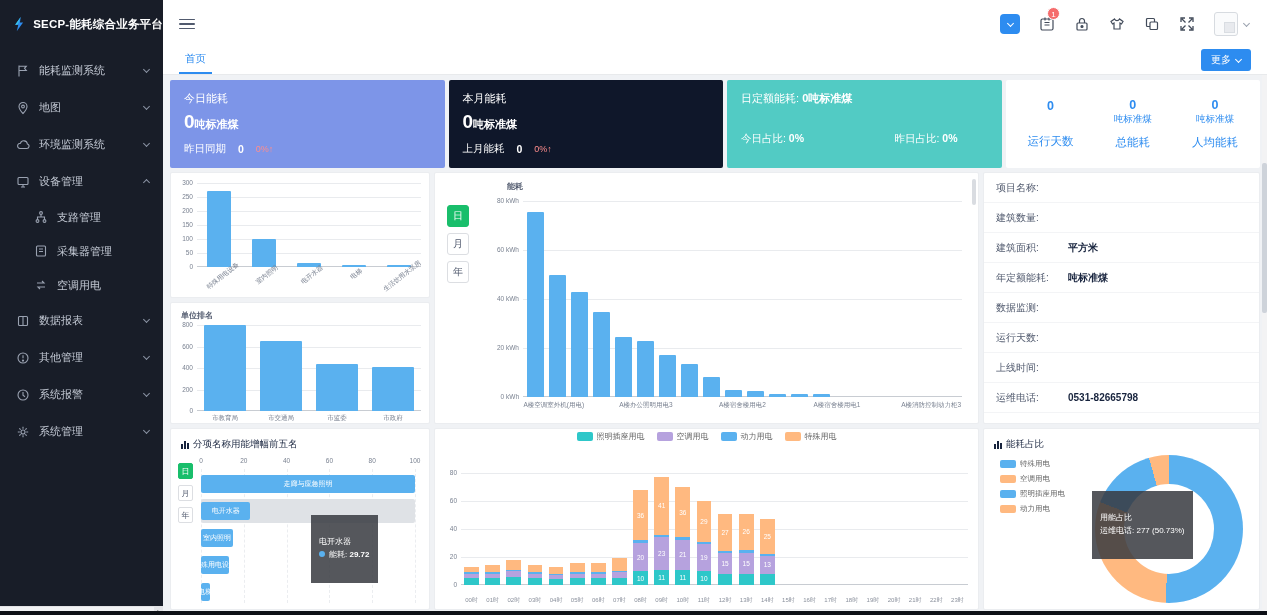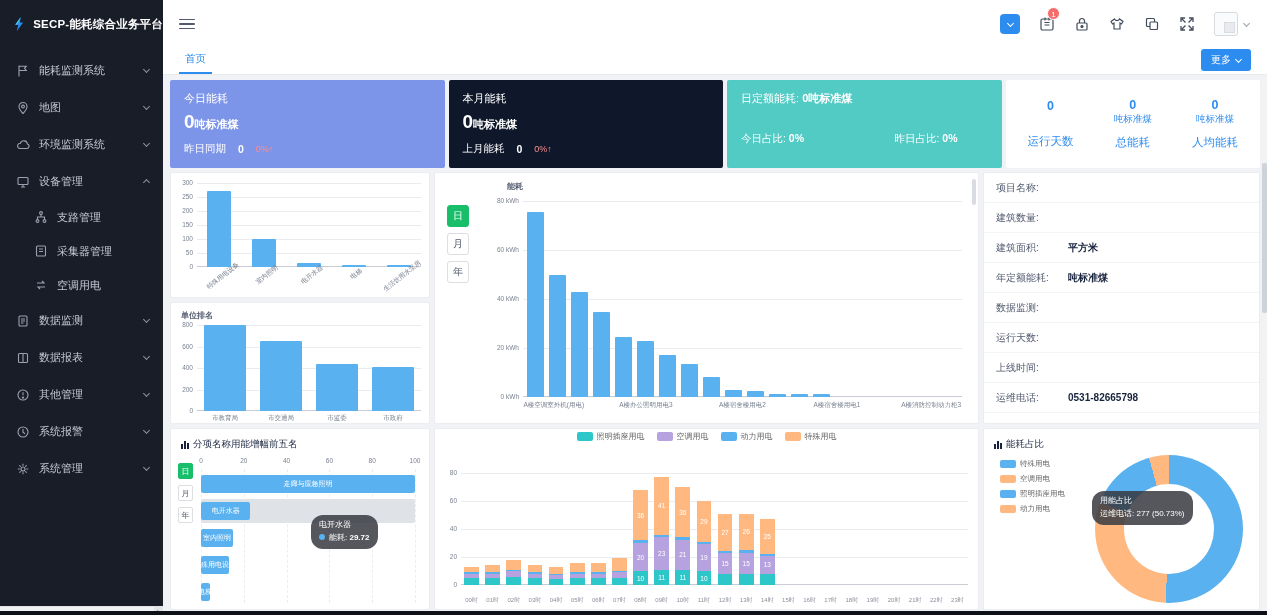--- a/index.html
+++ b/index.html
@@ -80,21 +80,21 @@
 .xl-row{display:flex;}
 .xl{font-size:6.5px;color:#7a8291;white-space:nowrap;}
 .rot .xl{transform:rotate(-38deg);transform-origin:60% 0;}
 
 .time-btns{position:absolute;display:flex;flex-direction:column;gap:6px;z-index:3;}
 .tbtn{width:22px;height:22px;border:1px solid #dcdee2;border-radius:3px;background:#fff;color:#515a6e;font-size:10px;display:flex;align-items:center;justify-content:center;cursor:pointer;}
 .tbtn.active{background:#19be6b;border-color:#19be6b;color:#fff;}
 .tbtn.sm{width:15px;height:16px;font-size:8px;border-radius:2px;}
 .chart-title-sm{position:absolute;font-size:8px;color:#515a6e;font-weight:bold;}
 
-.tooltip{position:absolute;background:rgba(55,58,64,.85);color:#fff;border-radius:12px;padding:4px 8px;font-size:8px;line-height:1.6;z-index:6;white-space:nowrap;}
+.tooltip{position:absolute;background:rgba(55,58,64,.85);color:#fff;border-radius:0;padding:21px 8px;font-size:8px;line-height:1.6;z-index:6;white-space:nowrap;}
 .dot{display:inline-block;width:6px;height:6px;border-radius:50%;background:#5ab1ef;margin-right:4px;}
 
 .legend-row{display:flex;justify-content:center;gap:12px;margin-top:2px;}
 .lg-item{display:flex;align-items:center;gap:4px;font-size:8px;color:#666;}
 .lg-swatch{width:16px;height:9px;border-radius:2px;}
 
 .donut{position:absolute;border-radius:50%;}
 .donut::after{content:"";position:absolute;inset:29px;background:#fff;border-radius:50%;}
 .dn-legend{position:absolute;display:flex;flex-direction:column;gap:5px;z-index:2;}
 
@@ -175,30 +175,20 @@
           </span>
           <span class="mi-label">采集器管理</span>
         </div>
         <div class="submenu-item">
           <span class="mi-icon">
             <svg viewBox="0 0 14 14" fill="none" stroke="currentColor">
               <path d="M3 5h7L8 3M11 9H4l2 2"></path>
             </svg>
           </span>
           <span class="mi-label">空调用电</span>
-        </div>
-        <div class="menu-item">
-          <span class="mi-icon">
-            <svg viewBox="0 0 14 14" fill="none" stroke="currentColor">
-              <rect x="3" y="2" width="8" height="10" rx="1"></rect>
-              <path d="M5 5h4M5 7h4M5 9h2.5"></path>
-            </svg>
-          </span>
-          <span class="mi-label">数据监测</span>
-          <span class="chev"></span>
         </div>
         <div class="menu-item">
           <span class="mi-icon">
             <svg viewBox="0 0 14 14" fill="none" stroke="currentColor">
               <rect x="2.5" y="2.5" width="9" height="9" rx="1"></rect>
               <path d="M7 2.5v9"></path>
             </svg>
           </span>
           <span class="mi-label">数据报表</span>
           <span class="chev"></span>

